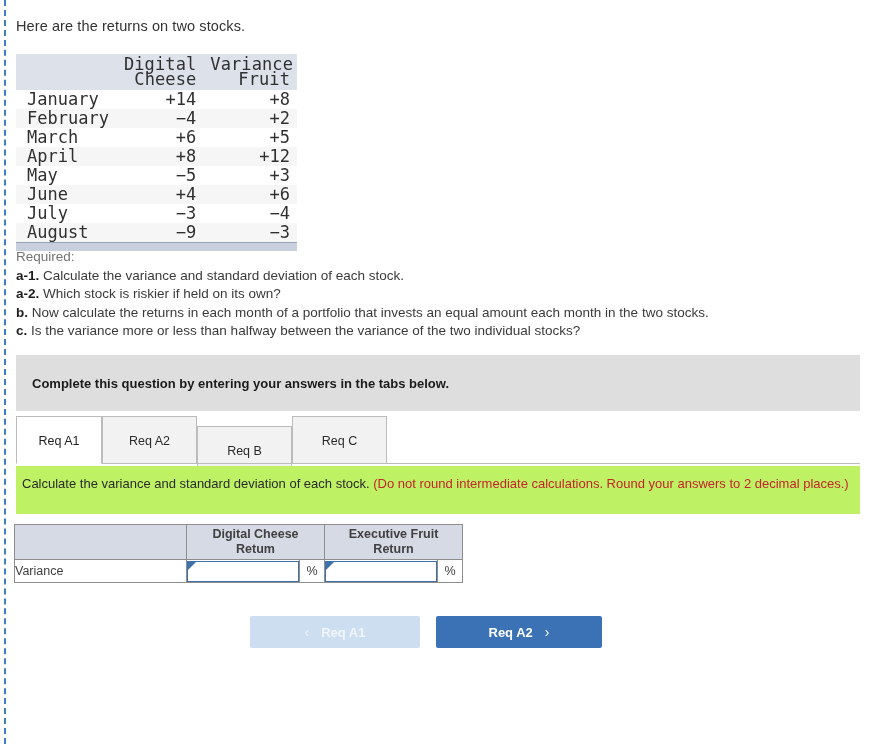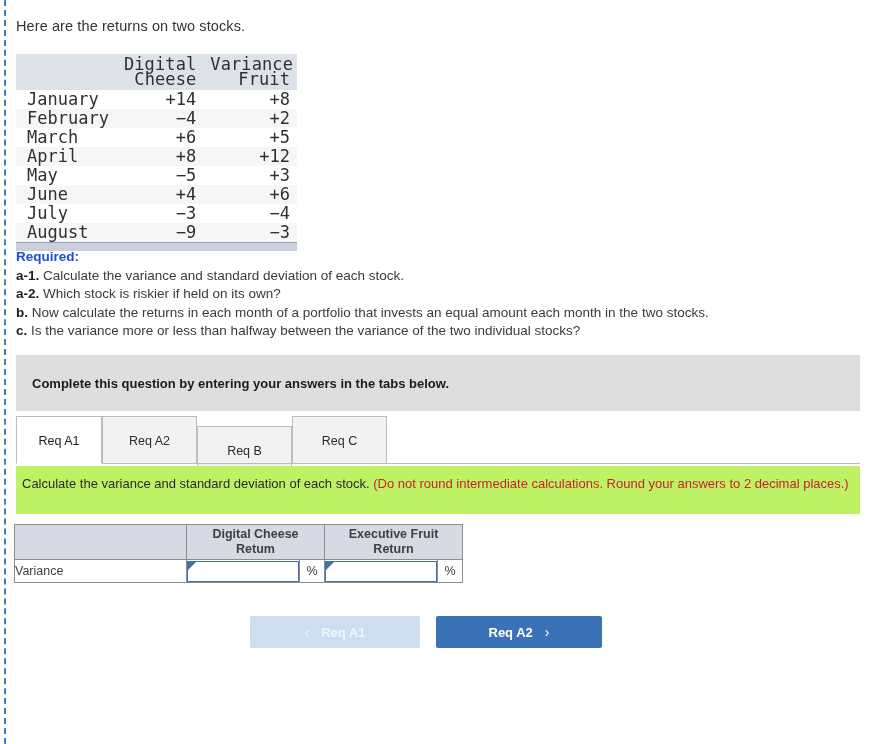--- a/index.html
+++ b/index.html
@@ -94,21 +94,21 @@
   
   .required {
     position: absolute;
     left: 16px;
     top: 248px;
     width: 850px;
     font-size: 13.5px;
     color: #3a3a3a;
     line-height: 18.5px;
   }
-  .required .hdr { font-weight: bold; color: #1d4ed8; text-align: center; }
+  .required .hdr { font-weight: normal; color: #737373; text-align: center; }
   .required .lbl { font-weight: bold; color: #1e1e1e; }
   .required p { margin: 0; }
 
   
   .complete-bar {
     position: absolute;
     left: 16px;
     top: 355px;
     width: 844px;
     height: 56px;

